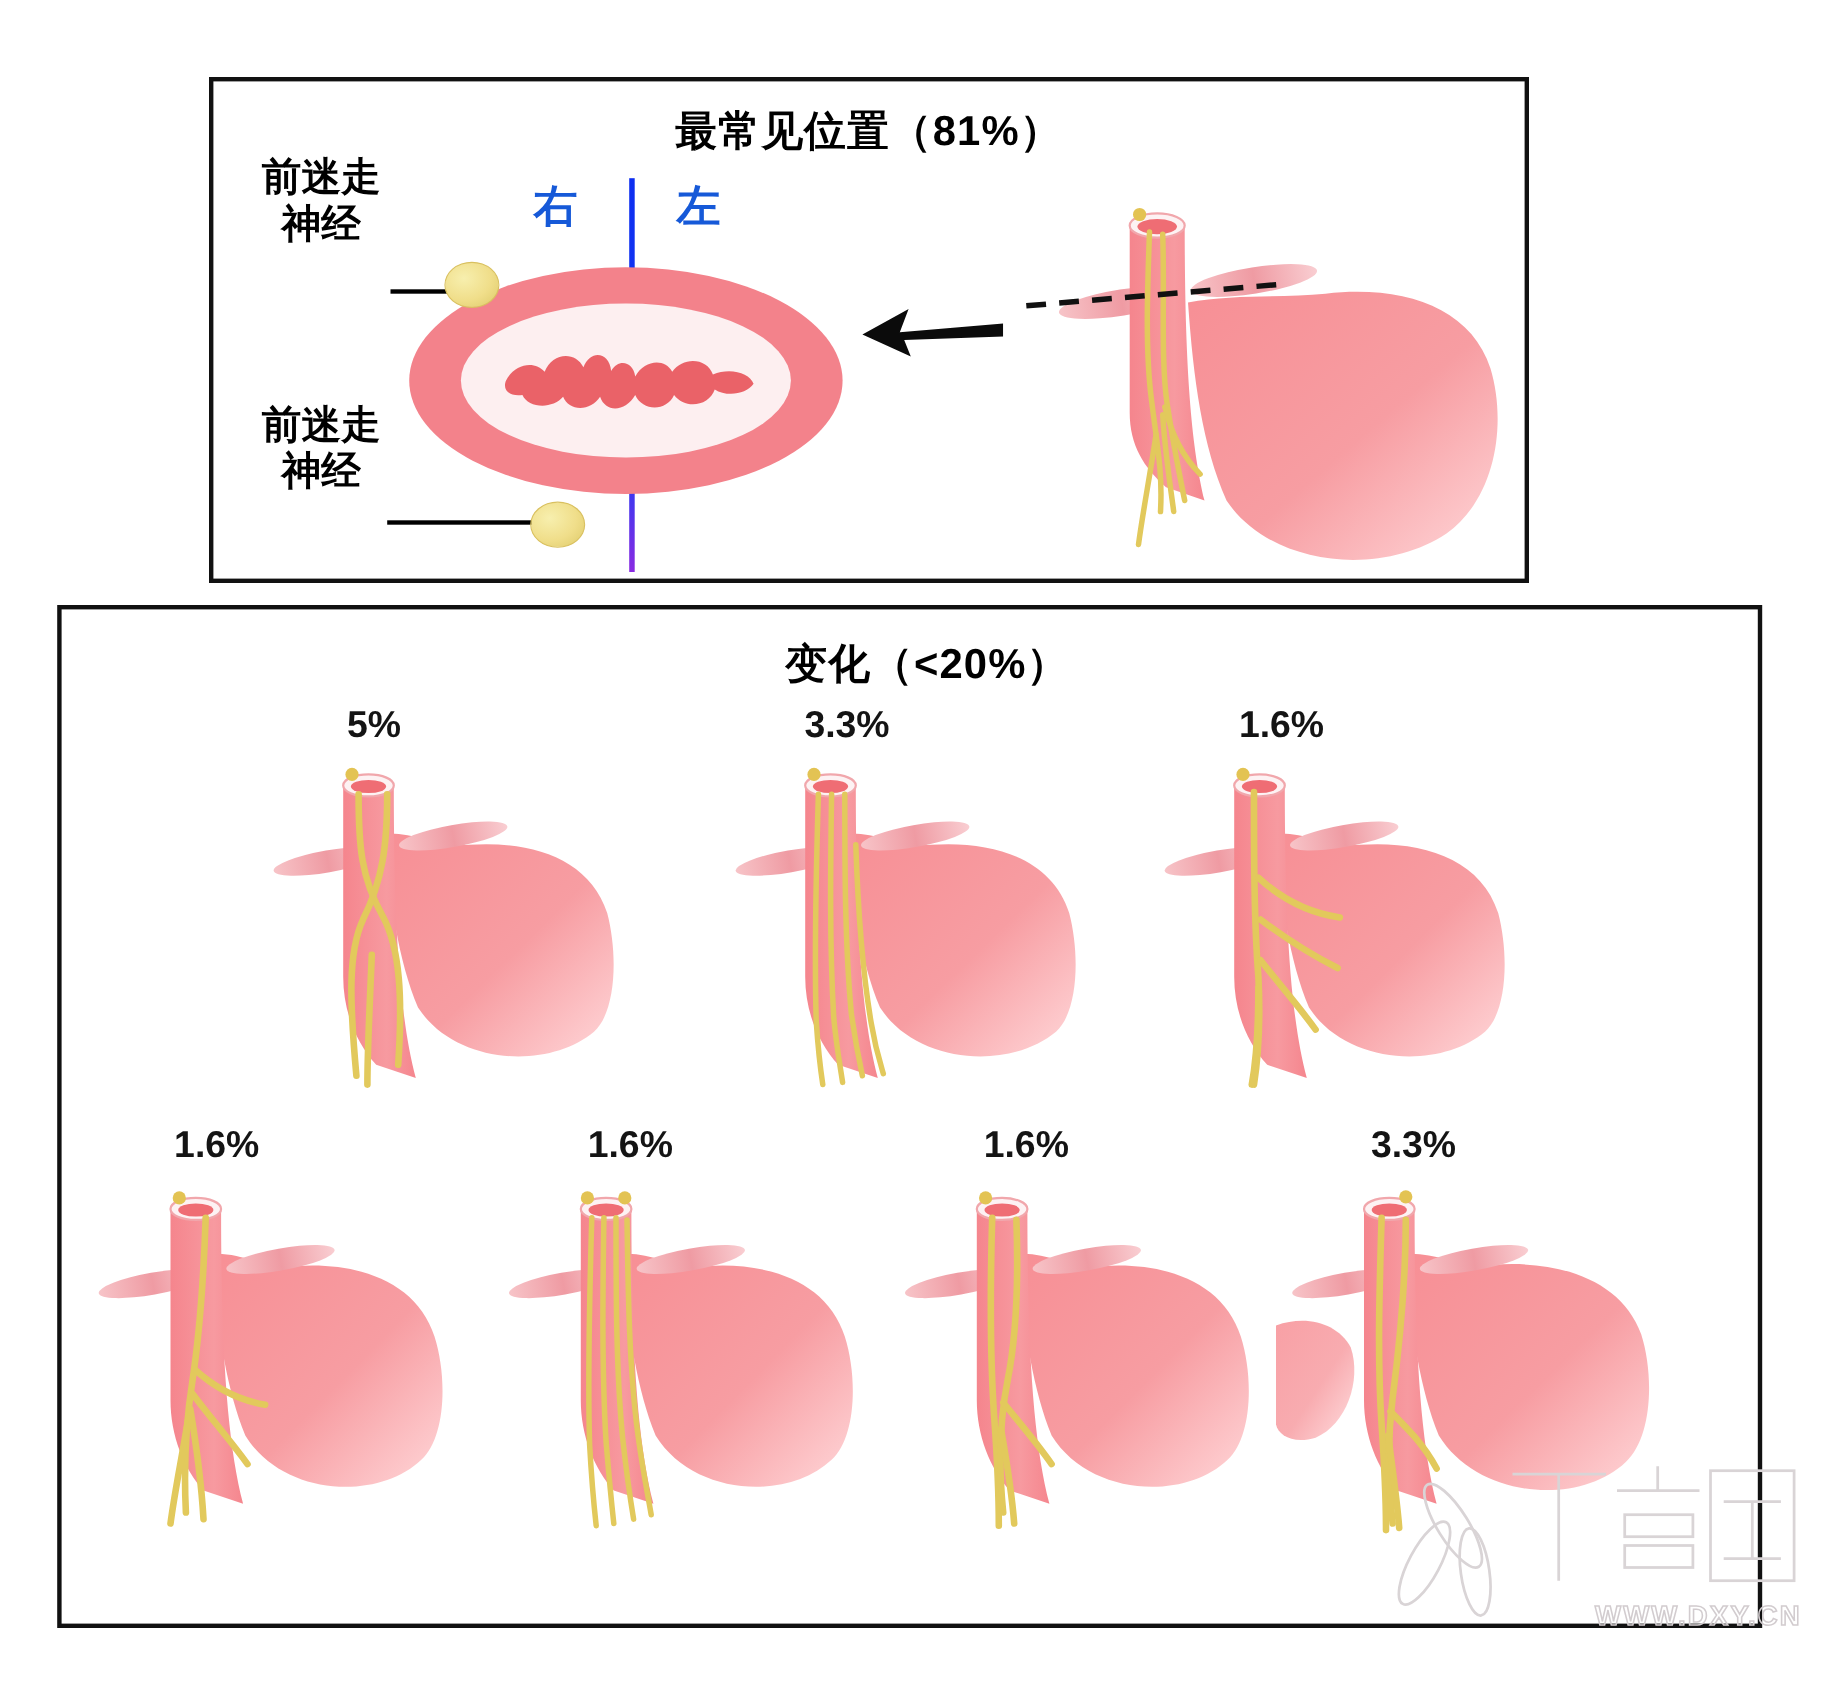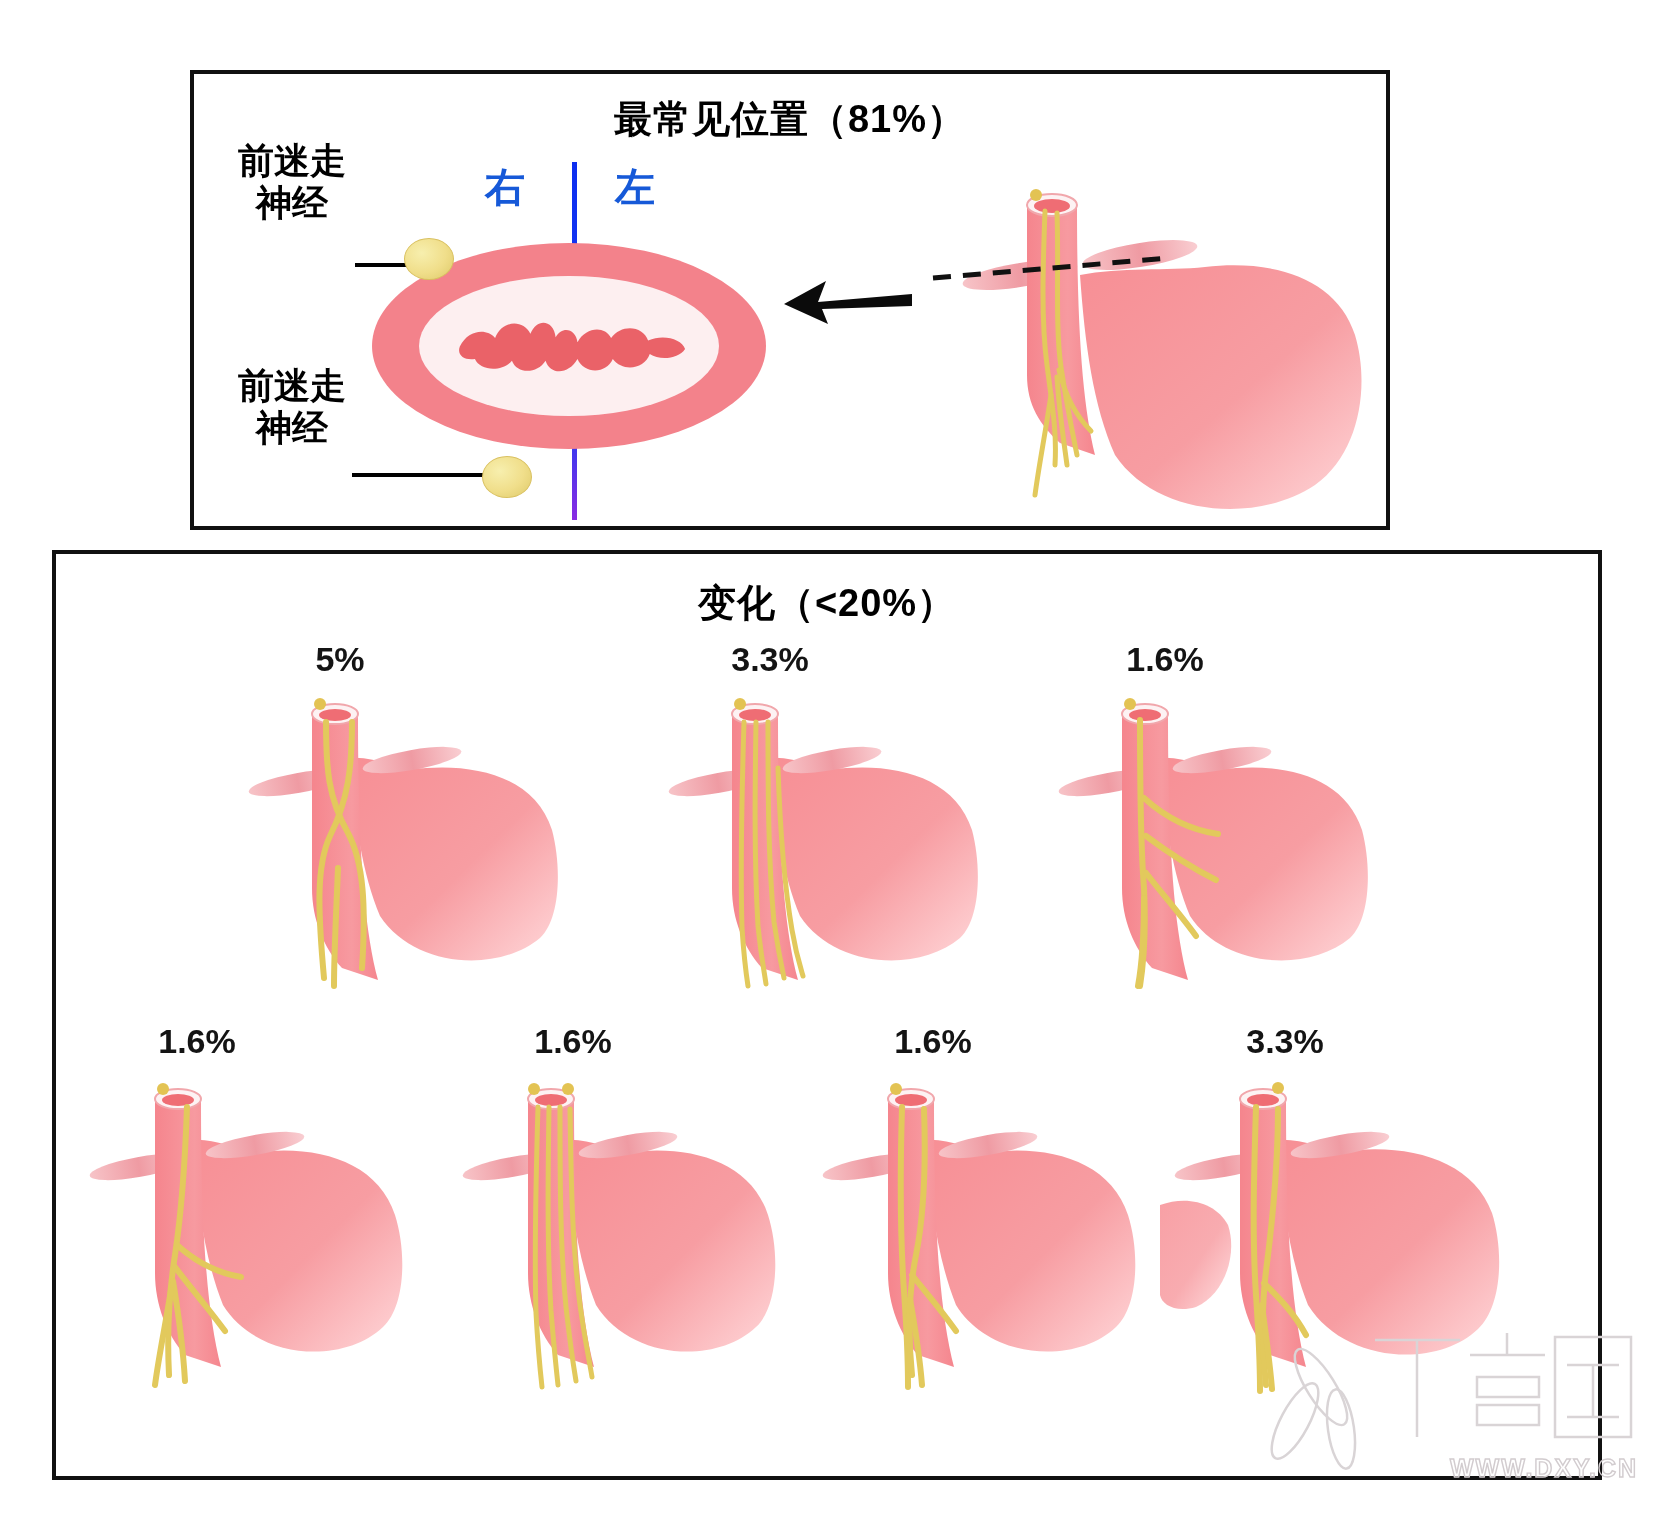--- a/index.html
+++ b/index.html
@@ -43,20 +43,21 @@
     letter-spacing: 1px;
     white-space: nowrap;
   }
   #title-common {
     top: 20px;
     font-size: 38px;
   }
   #title-variation {
     top: 24px;
     font-size: 38px;
+    padding-left: 16px;
   }
 
   .side-label {
     position: absolute;
     color: #1659d8;
     font-weight: bold;
     font-size: 40px;
   }
   #label-right { left: 485px; top: 160px; }
   #label-left  { left: 615px; top: 160px; }

